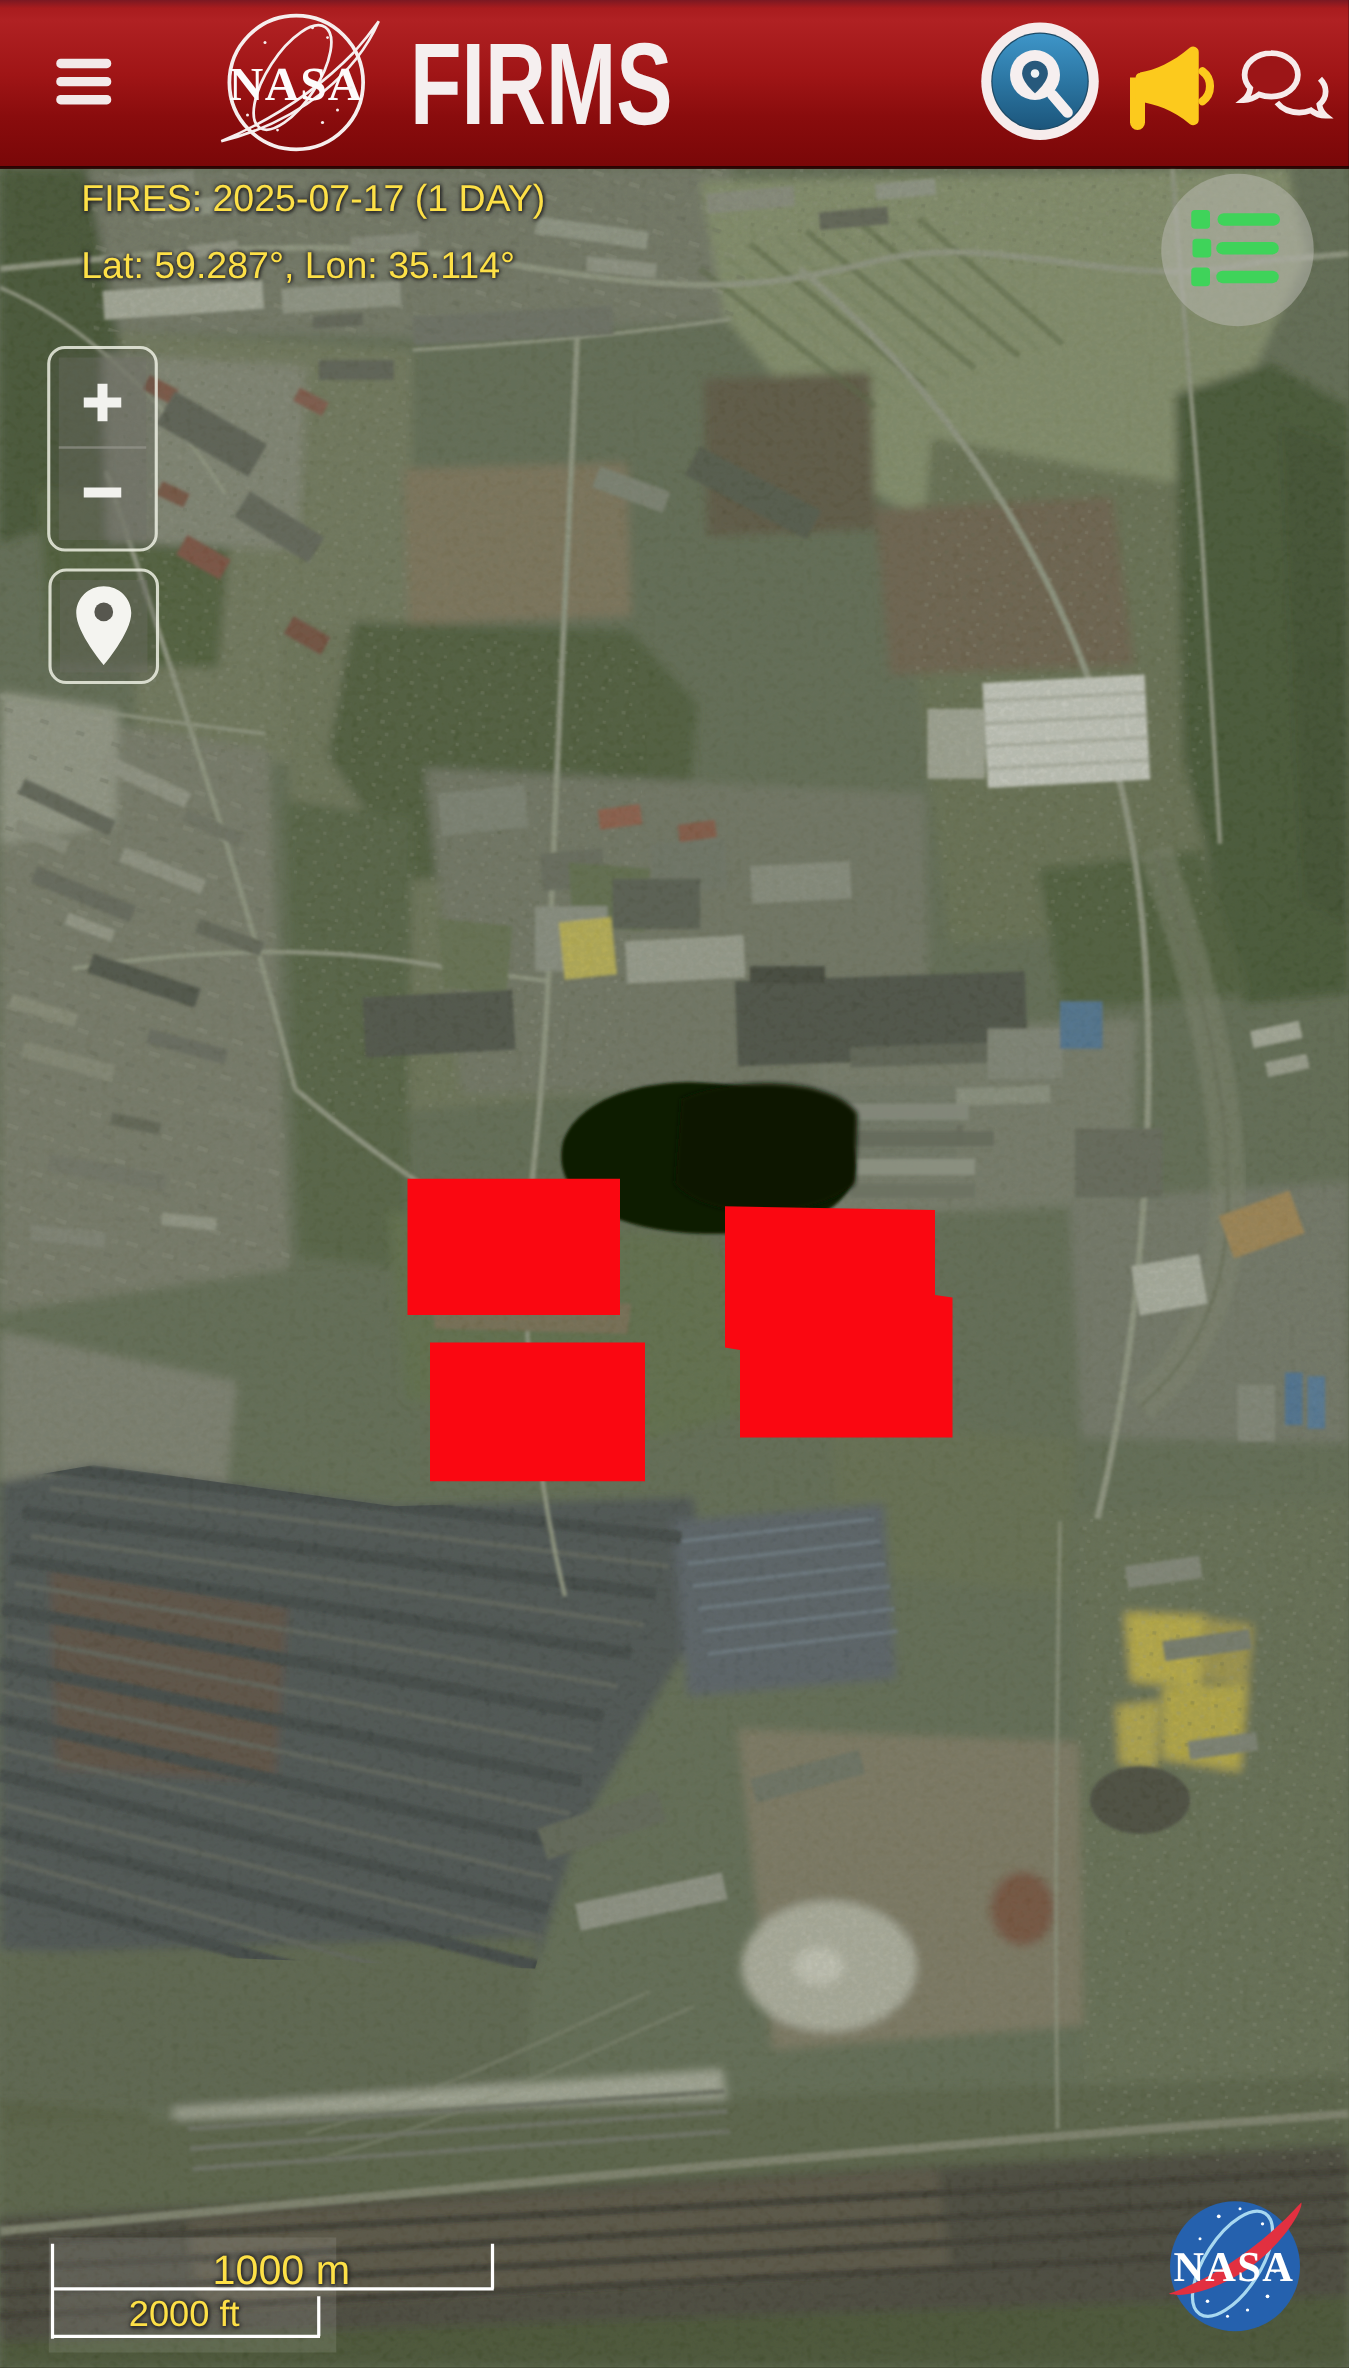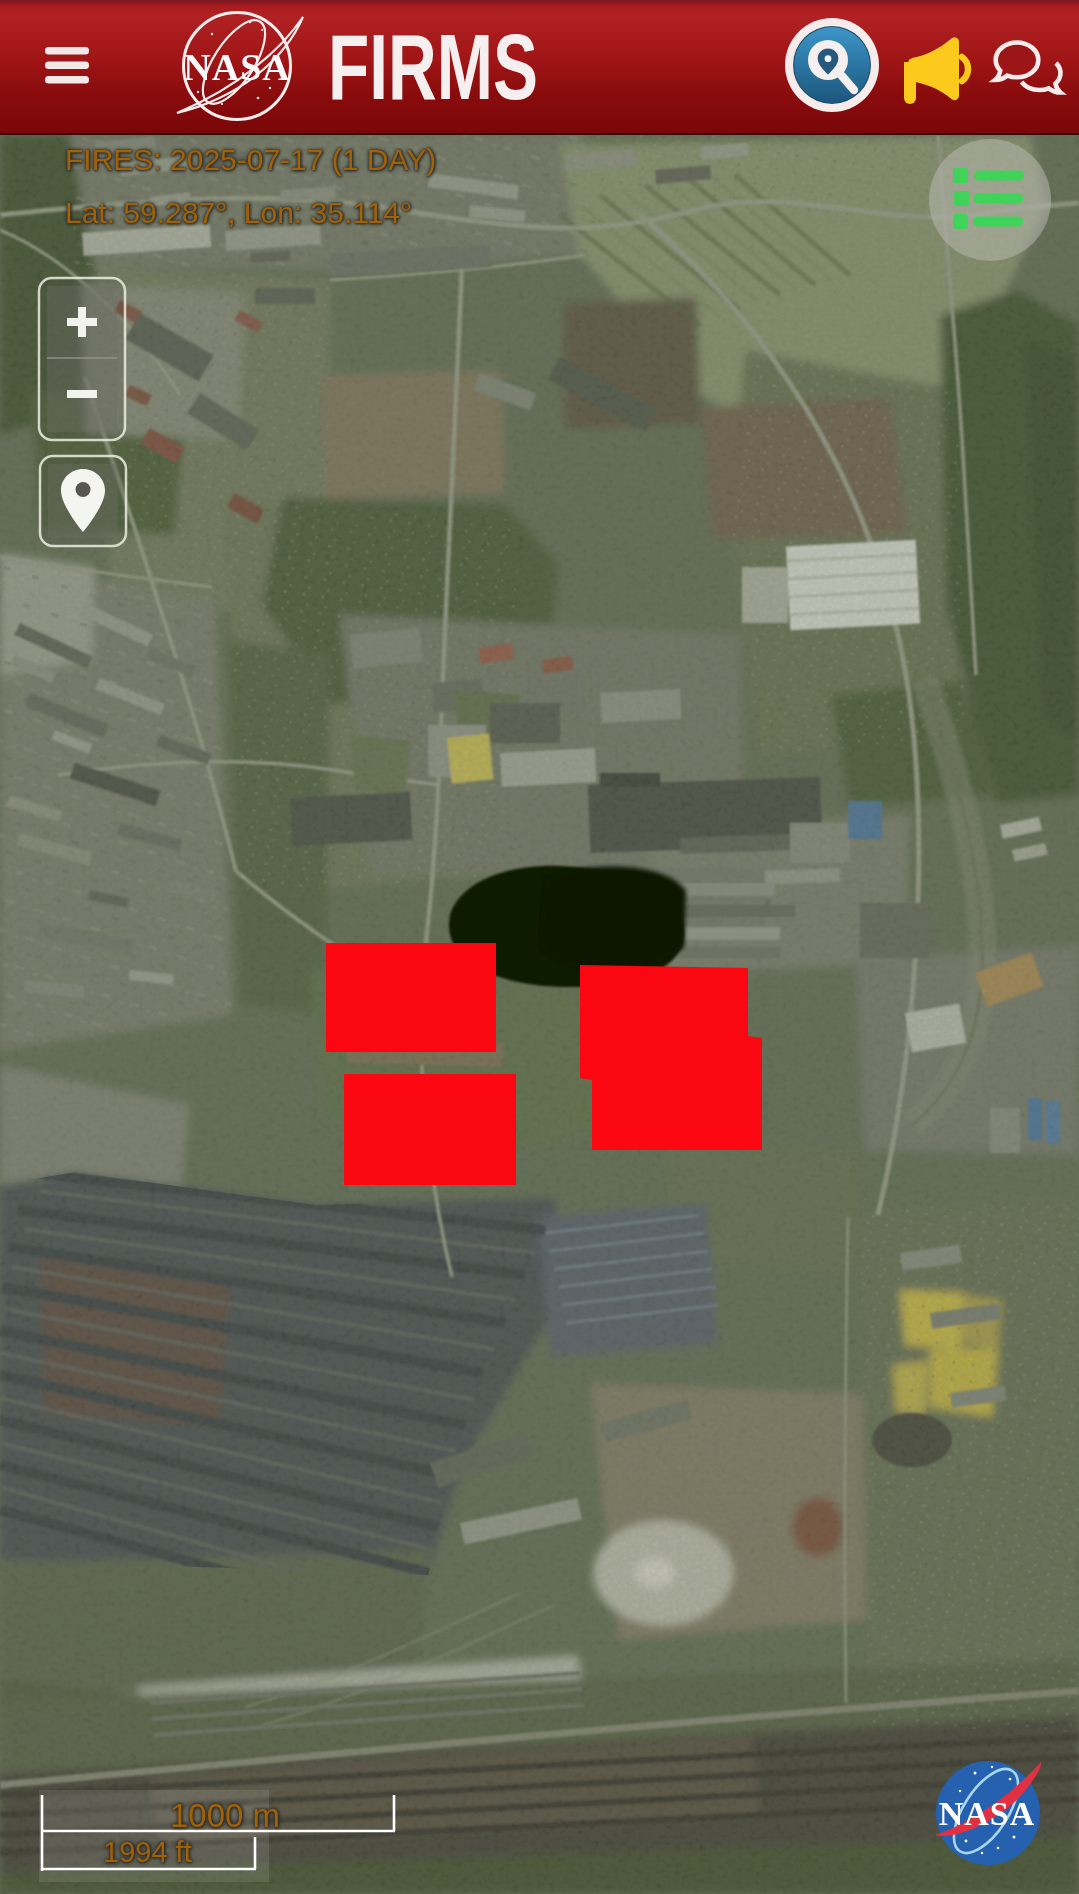--- a/index.html
+++ b/index.html
@@ -2,21 +2,21 @@
 <html><head>
 <meta charset="utf-8">
 <style>
 html,body{margin:0;padding:0;width:1079px;height:1894px;overflow:hidden;background:#000;}
 *{box-sizing:border-box;}
 body{font-family:"Liberation Sans",sans-serif;}
 #header{position:absolute;left:0;top:0;width:1079px;height:135px;
  background:linear-gradient(180deg,#7c1822 0%,#a91c1e 5%,#b02123 12%,#a01516 45%,#8a0c0d 70%,#7a0708 100%);
  border-bottom:2px solid #2e0503;}
 #map{position:absolute;left:0;top:135px;width:1079px;height:1759px;background:#5f6b4e;}
-.ovtext{position:absolute;color:#a16207;font-size:30px;
+.ovtext{position:absolute;color:#fde047;font-size:30px;
  text-shadow:0 0 4px rgba(40,40,40,.95),0 1px 3px rgba(40,40,40,.9),1px 0 3px rgba(40,40,40,.9);}
 </style>
 </head>
 <body>
 
 <div id="map">
 <svg width="1079" height="1759" viewBox="0 0 1079 1759" xmlns="http://www.w3.org/2000/svg">
 <defs>
  <filter id="b4" x="-20%" y="-20%" width="140%" height="140%">
           <feGaussianBlur stdDeviation="4"></feGaussianBlur>
@@ -472,21 +472,21 @@
 <svg style="position:absolute;left:38px;top:1791px;" width="380" height="86" viewBox="0 0 380 86">
  <g stroke="#fff" stroke-width="2.6" fill="none">
   <line x1="4" y1="4" x2="4" y2="80"></line>
   <line x1="4" y1="40" x2="357" y2="40"></line>
   <line x1="356" y1="4" x2="356" y2="40"></line>
   <line x1="4" y1="78" x2="218" y2="78"></line>
   <line x1="217" y1="46" x2="217" y2="78"></line>
  </g>
 </svg>
 <div class="ovtext" style="left:170px;top:1797px;font-size:33px;">1000 m</div>
-<div class="ovtext" style="left:103px;top:1836px;font-size:29px;">1994 ft</div>
+<div class="ovtext" style="left:103px;top:1836px;font-size:29px;">2000 ft</div>
 
 <svg style="position:absolute;left:930px;top:1753px;" width="122" height="122" viewBox="0 0 122 122">
  <circle cx="58" cy="60" r="52" fill="#2561ae"></circle>
  <g stroke="#a8d8f0" fill="none" stroke-width="2.6">
   <ellipse cx="56" cy="58" rx="22" ry="48" transform="rotate(33 56 58)"></ellipse>
  </g>
  <path d="M5 82 C40 70 78 45 111 9 C113 12 101 38 70 61 C47 77 19 86 5 82 Z" fill="#e23040"></path>
  <text x="57" y="72" font-size="34" font-weight="bold" text-anchor="middle" fill="#fff" font-family="Liberation Serif, serif" letter-spacing="1">NASA</text>
  <g fill="#fff">
   <circle cx="45" cy="20" r="1.5"></circle>

